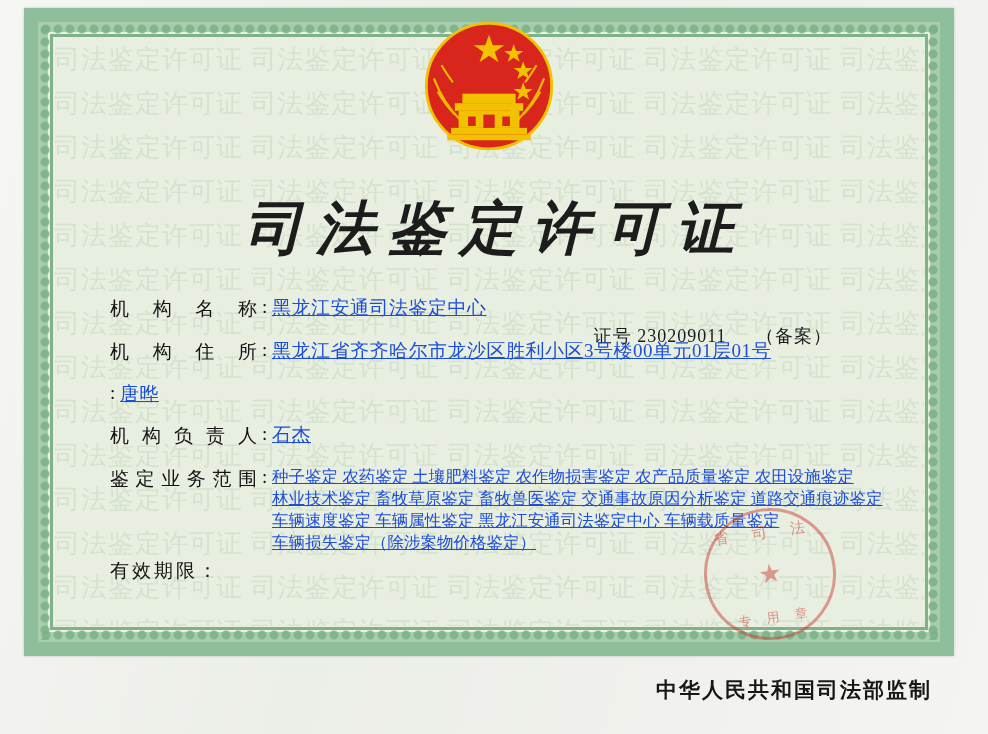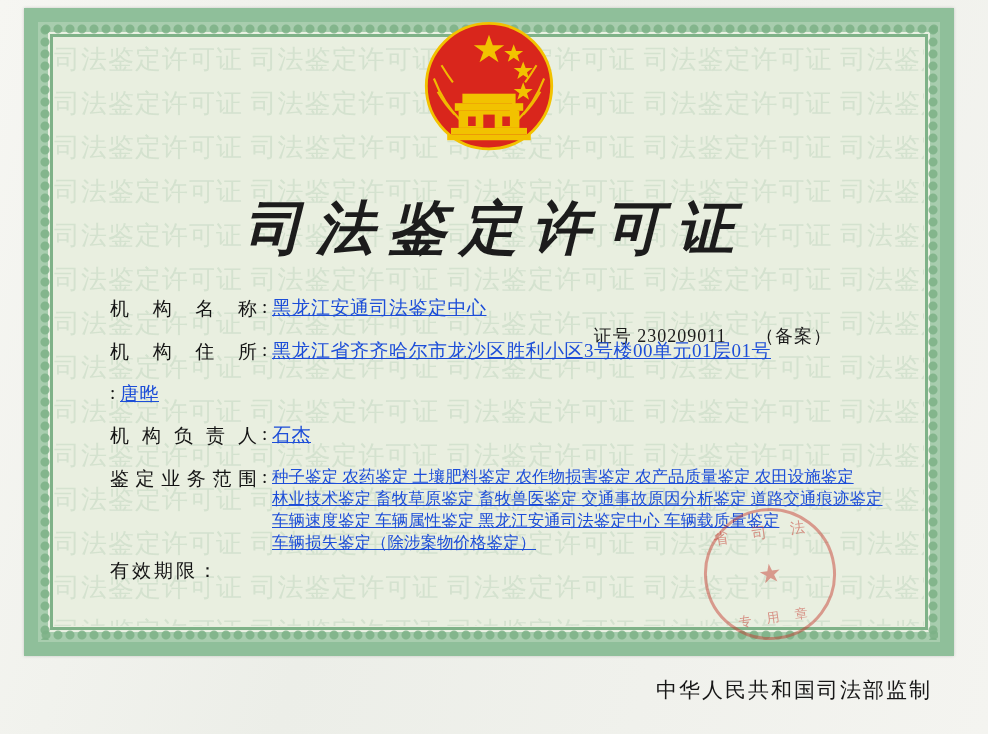--- a/index.html
+++ b/index.html
@@ -226,20 +226,21 @@
     color: rgba(197,54,43,0.6);
   }
 
   .footer {
     position: absolute;
     right: 56px;
     bottom: 30px;
     font-size: 21px;
     color: #171717;
     letter-spacing: 2px;
+    font-weight: bold;
   }
 </style>
 </head>
 <body>
 
 <div class="page">
   <div class="plate">
     <div class="band-outer"></div>
     <div class="band-mid"></div>
     <div class="scallop-top"></div>

